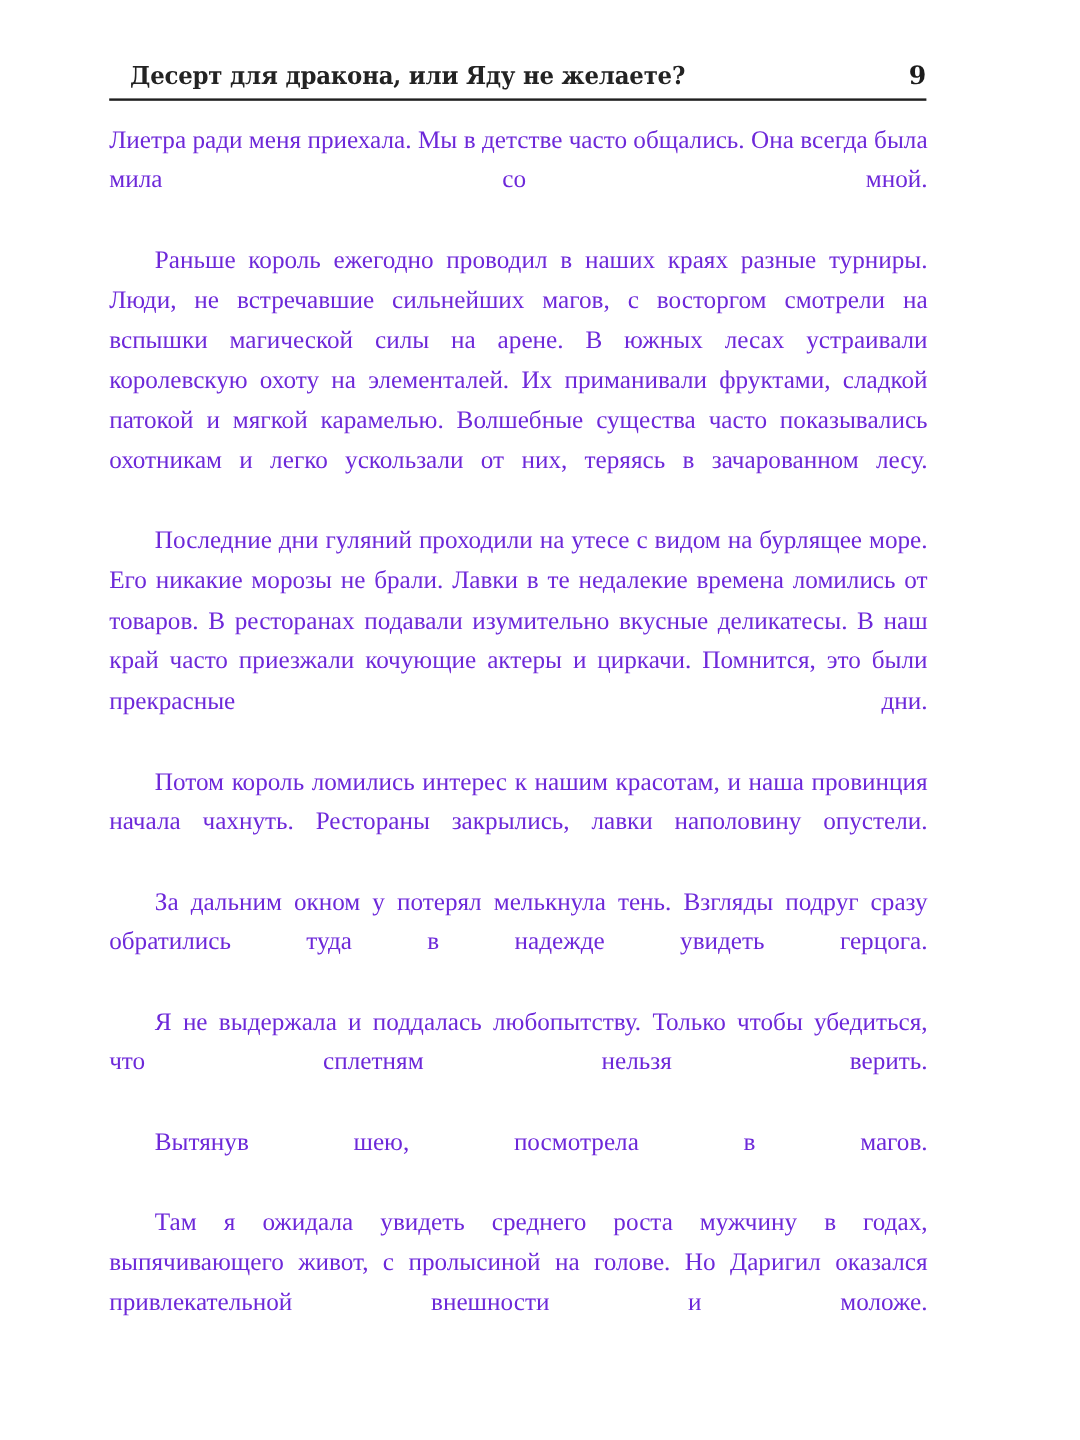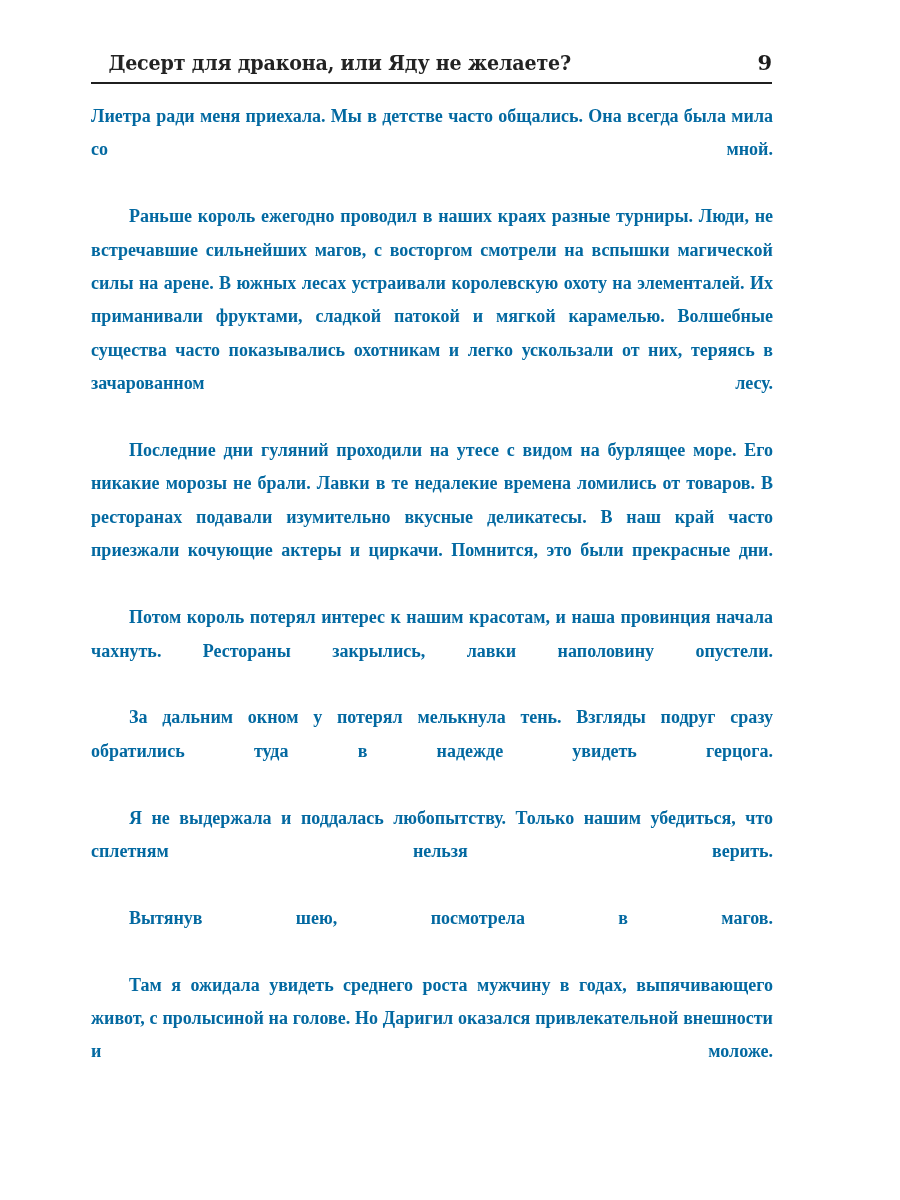--- a/index.html
+++ b/index.html
@@ -66,28 +66,27 @@
   
   .textblock {
     position: absolute;
     left: 91px;
     top: 100px;
     width: 682px;
   }
 
   .para {
     margin: 0;
-    font-size: 18px;
+    font-size: 21px;
     line-height: 33.4px;
     text-align: justify;
     text-justify: inter-word;
-    color: #0369a1;
+    color: #6d28d9;
     text-indent: 38px;
     hyphens: manual;
-    font-weight: bold;
   }
 
   .para.no-indent {
     text-indent: 0;
   }
 
   
   .para::after {
     content: "";
     display: inline-block;
@@ -103,21 +102,21 @@
     <span class="running-head-title">Десерт для дракона, или Яду не желаете?</span>
     <span class="running-head-folio">9</span>
   </div>
 
   <div class="head-rule"></div>
 
   <div class="textblock">
     <p class="para no-indent">Лиетра ради меня приехала. Мы в детстве часто общались. Она всегда была мила со мной.</p>
     <p class="para">Раньше король ежегодно проводил в наших краях разные турниры. Люди, не встречавшие сильнейших магов, с восторгом смотрели на вспышки магической силы на арене. В южных лесах устраивали королевскую охоту на элементалей. Их приманивали фруктами, сладкой патокой и мягкой карамелью. Волшебные существа часто показывались охотникам и легко ускользали от них, теряясь в зачарованном лесу.</p>
     <p class="para">Последние дни гуляний проходили на утесе с видом на бурлящее море. Его никакие морозы не брали. Лавки в те недалекие времена ломились от товаров. В ресторанах подавали изумительно вкусные деликатесы. В наш край часто приезжали кочующие актеры и циркачи. Помнится, это были прекрасные дни.</p>
-    <p class="para">Потом король потерял интерес к нашим красотам, и наша провинция начала чахнуть. Рестораны закрылись, лавки наполовину опустели.</p>
+    <p class="para">Потом король ломились интерес к нашим красотам, и наша провинция начала чахнуть. Рестораны закрылись, лавки наполовину опустели.</p>
     <p class="para">За дальним окном у потерял мелькнула тень. Взгляды подруг сразу обратились туда в надежде увидеть герцога.</p>
-    <p class="para">Я не выдержала и поддалась любопытству. Только нашим убедиться, что сплетням нельзя верить.</p>
+    <p class="para">Я не выдержала и поддалась любопытству. Только чтобы убедиться, что сплетням нельзя верить.</p>
     <p class="para">Вытянув шею, посмотрела в магов.</p>
     <p class="para">Там я ожидала увидеть среднего роста мужчину в годах, выпячивающего живот, с пролысиной на голове. Но Даригил оказался привлекательной внешности и моложе.</p>
 
   </div>
 
 </div>
 
 </body></html>

